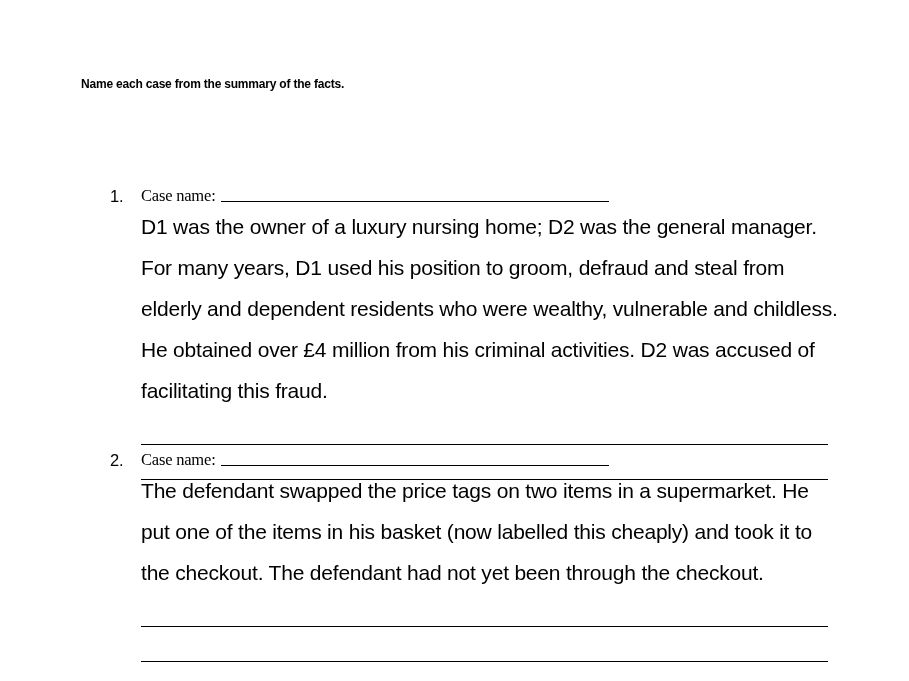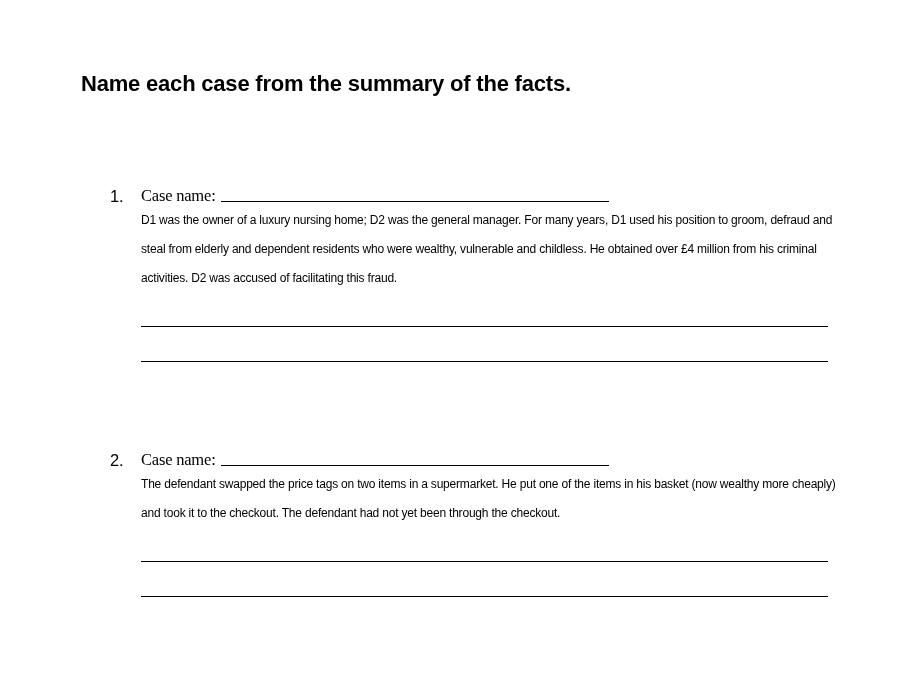--- a/index.html
+++ b/index.html
@@ -13,21 +13,21 @@
       position: relative;
       overflow: hidden;
       font-family: "Liberation Sans", "DejaVu Sans", sans-serif;
       color: #000000;
     }
     .instructions {
       position: absolute;
       left: 81px;
       top: 70px;
       font-weight: bold;
-      font-size: 22px;
+      font-size: 12px;
       line-height: 28px;
       letter-spacing: -0.2px;
     }
     .instructions div { white-space: nowrap; }
 
     .question {
       position: absolute;
       left: 110px;
       width: 720px;
     }
@@ -53,22 +53,22 @@
     .name-line {
       display: inline-block;
       width: 388px;
       height: 1px;
       border-bottom: 1.5px solid #000;
       margin-left: 5px;
       margin-bottom: 4px;
     }
     .q-body {
       margin-left: 31px;
-      font-size: 12px;
-      line-height: 29px;
+      font-size: 21px;
+      line-height: 41px;
       letter-spacing: -0.2px;
       width: 700px;
     }
     .answer-line {
       margin-left: 31px;
       width: 687px;
       border-bottom: 1.5px solid #000;
       height: 0;
     }
     .q1 .answer-line.first { margin-top: 33px; }
@@ -93,16 +93,16 @@
   <div class="answer-line first"></div>
   <div class="answer-line second"></div>
 </div>
 
 <div class="question q2">
   <div class="q-head">
     <span class="q-num">2.</span>
     <span class="q-label">Case name:</span>
     <span class="name-line"></span>
   </div>
-  <div class="q-body">The defendant swapped the price tags on two items in a supermarket. He put one of the items in his basket (now wealthy more cheaply) and took it to the checkout. The defendant had not yet been through the checkout.</div>
+  <div class="q-body">The defendant swapped the price tags on two items in a supermarket. He put one of the items in his basket (now labelled this cheaply) and took it to the checkout. The defendant had not yet been through the checkout.</div>
   <div class="answer-line first"></div>
   <div class="answer-line second"></div>
 </div>
 
 </body></html>

